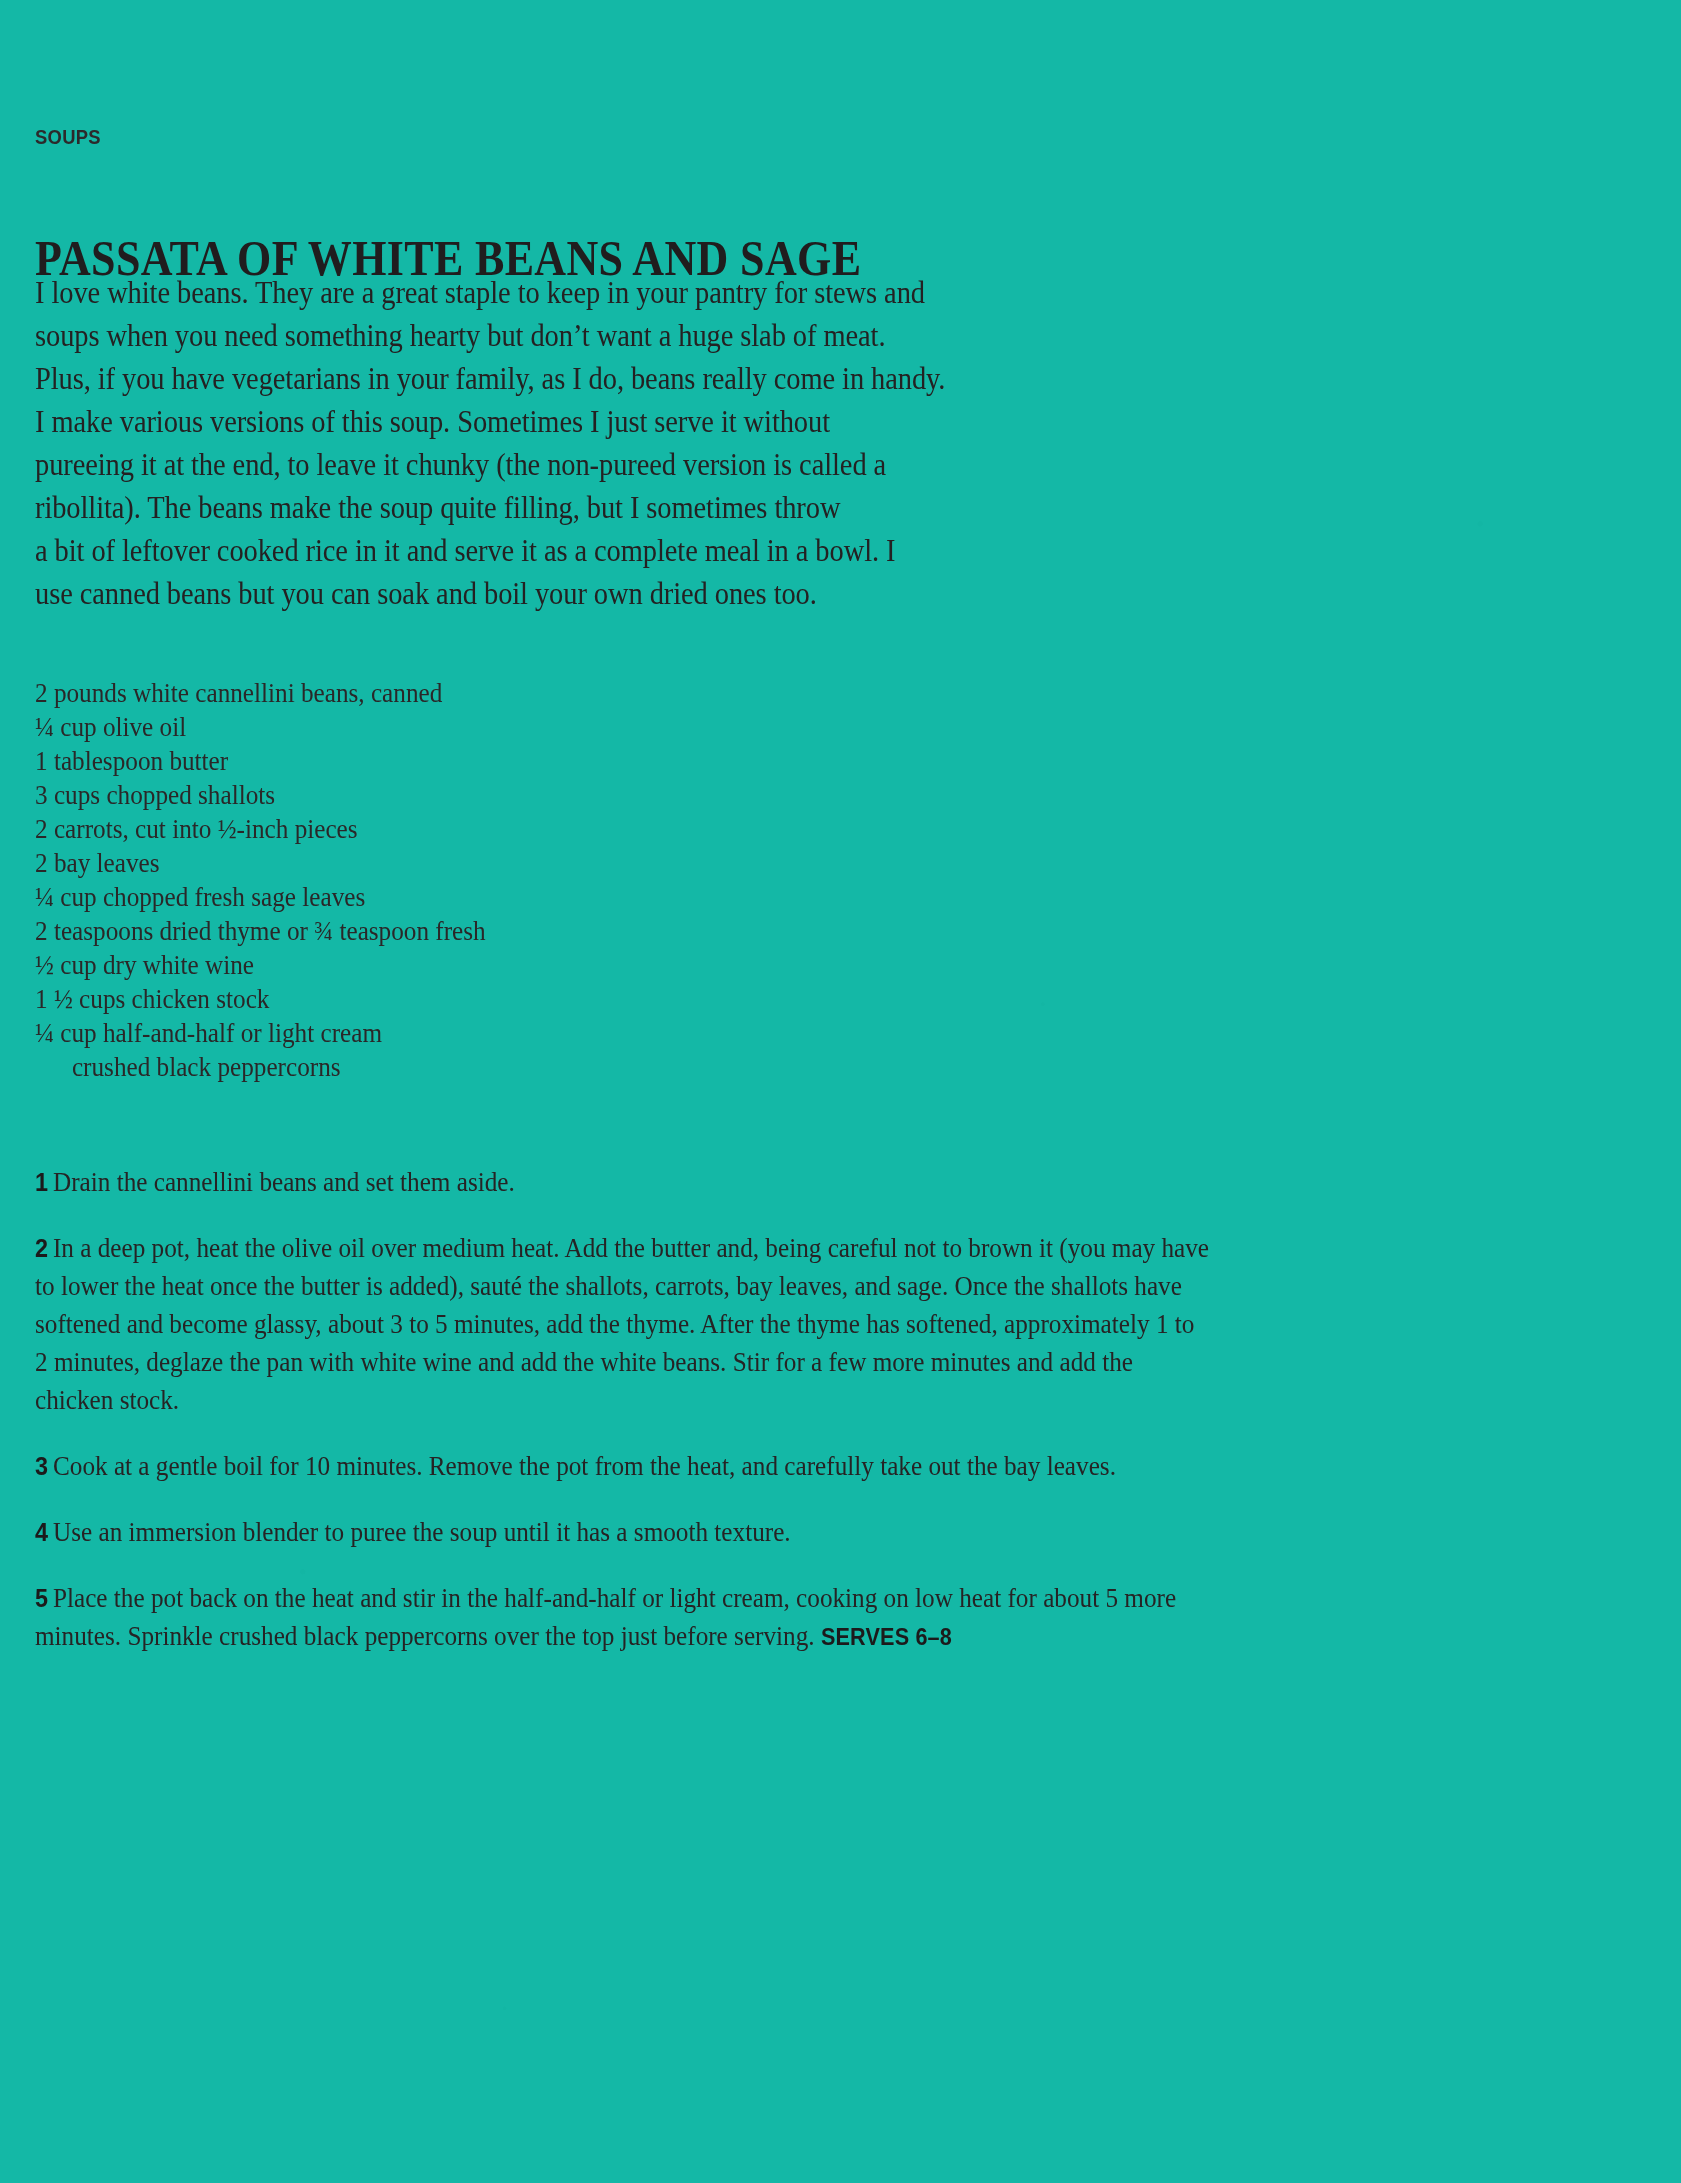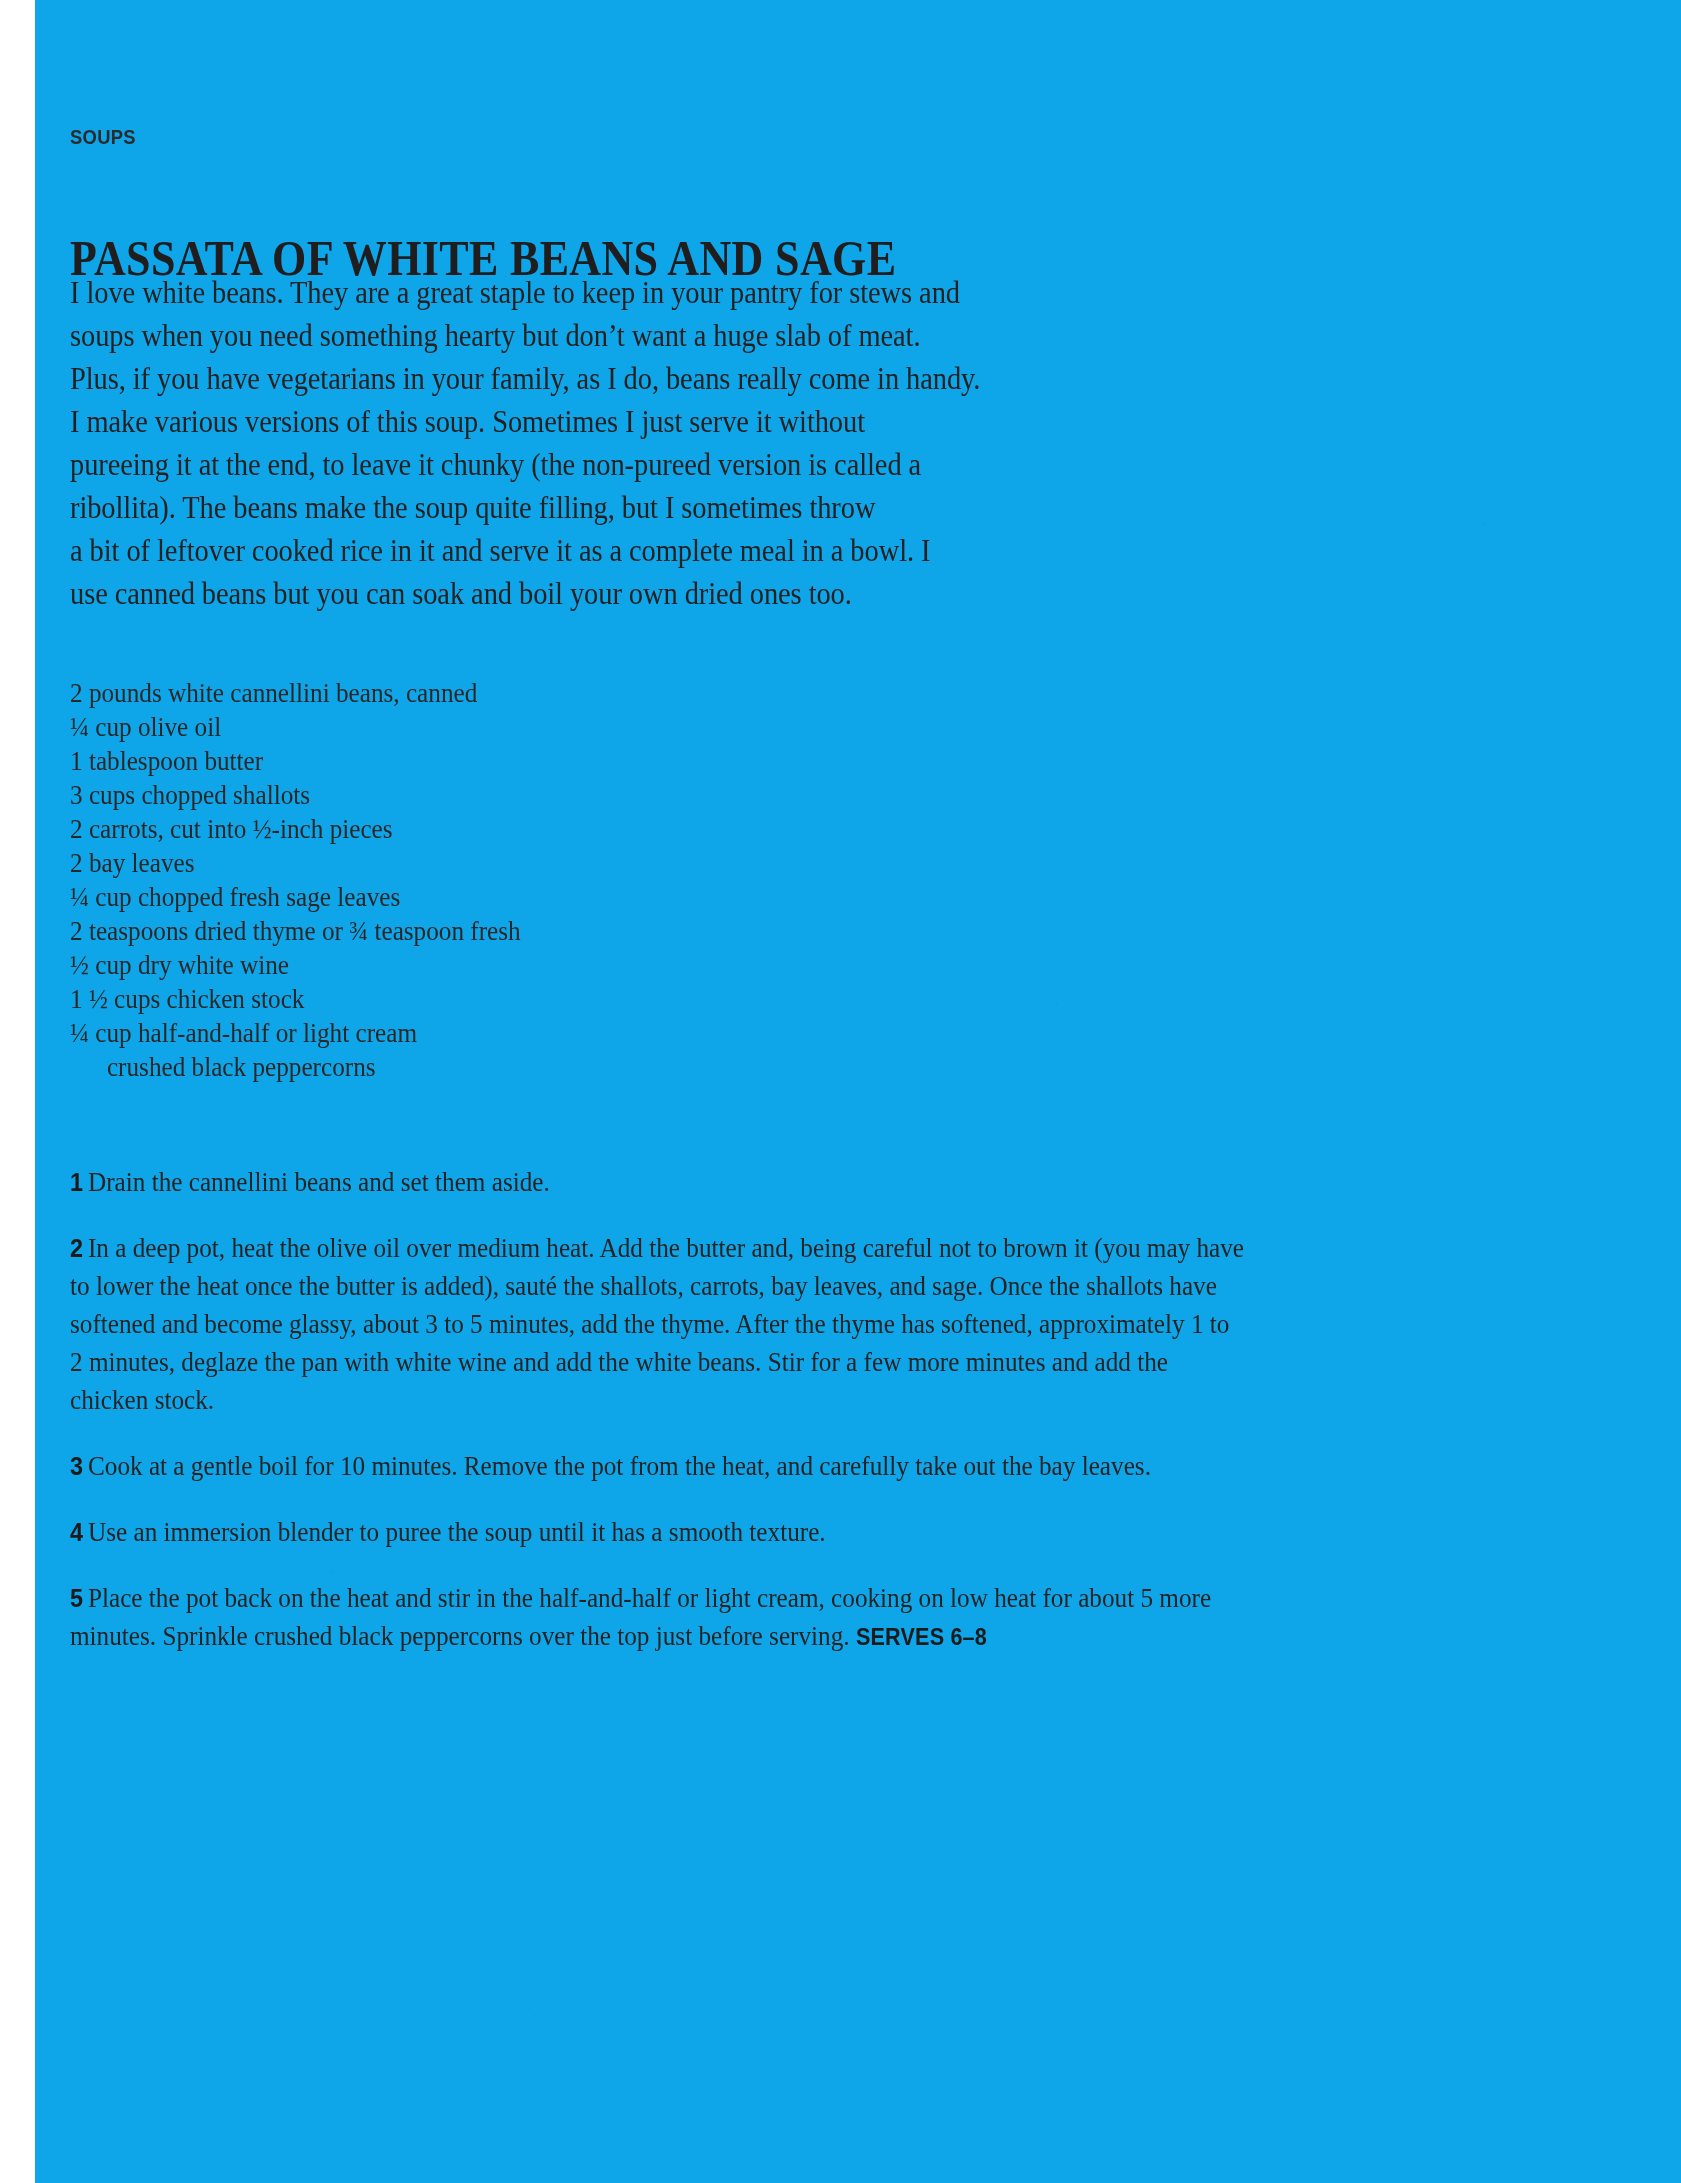--- a/index.html
+++ b/index.html
@@ -12,23 +12,22 @@
     height: 2183px;
     overflow: hidden;
     font-family: "Liberation Serif", "DejaVu Serif", serif;
     color: #231f20;
     position: relative;
   }
 
   .page {
     position: absolute;
     inset: 0;
-    background: #0ea5e9;
+    background: #14b8a6;
     padding: 0;
-    margin-left: 35px;
   }
 
   
   .scan-noise {
     position: absolute;
     inset: 0;
     pointer-events: none;
     background:
       radial-gradient(circle at 18% 72%, rgba(0,0,0,0.012) 0 2.4px, rgba(0,0,0,0) 3.2px),
       radial-gradient(circle at 62% 46%, rgba(0,0,0,0.010) 0 1.6px, rgba(0,0,0,0) 2.4px),

